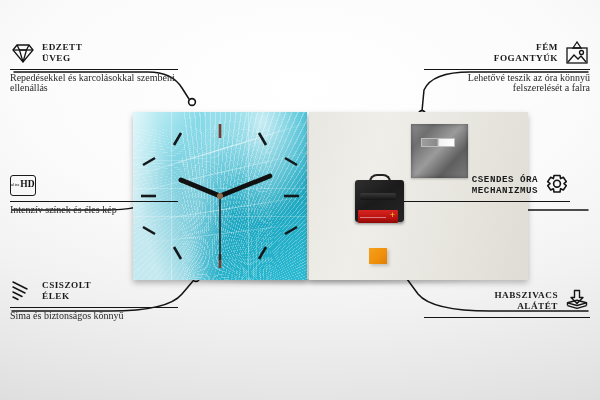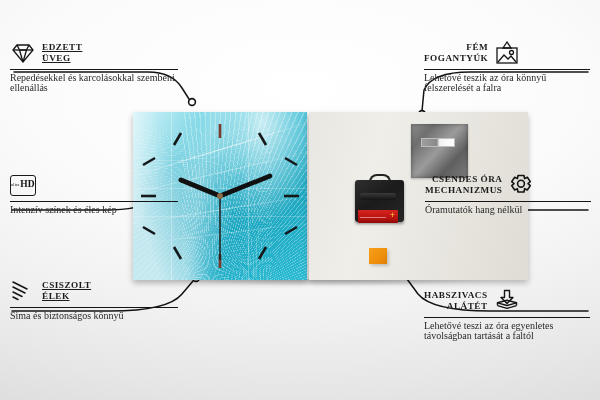--- a/index.html
+++ b/index.html
@@ -201,43 +201,43 @@
   .feature {
     position: absolute;
     width: 168px;
   }
   .feature .head {
     display: flex;
     align-items: center;
     gap: 6px;
   }
   .feature.right .head {
-    justify-content: flex-start;
+    justify-content: flex-end;
   }
   .feature .title {
     font-size: 9.2px;
     letter-spacing: .5px;
     color: #1b1b1b;
     line-height: 11.5px;
     text-transform: uppercase;
     font-weight: 700;
   }
-  .feature.left .title { text-align: left; text-decoration: underline; }
+  .feature.left .title { text-align: left; }
   .feature.right .title { text-align: right; }
   .feature .rule {
     height: 1.6px;
     background: #141414;
     margin: 2.5px 0 3px 0;
   }
   .feature .desc {
     font-size: 10px;
     line-height: 9.4px;
     color: #2a2a2a;
   }
-  .feature.right .desc { text-align: left; }
+  .feature.right .desc { text-align: right; }
 
   .icon-box {
     width: 26px;
     height: 26px;
     flex: 0 0 26px;
     display: flex;
     align-items: center;
     justify-content: center;
   }
 
@@ -255,21 +255,21 @@
     line-height: 1;
   }
   .hd-badge .u { font-size: 4.2px; letter-spacing: .2px; margin-bottom: .5px; }
   .hd-badge .h { font-size: 9.5px; font-weight: 700; letter-spacing: .3px; }
 
   
   #f-glass   { left: 10px;  top: 40px;  }
   #f-print   { left: 10px;  top: 172px; }
   #f-edges   { left: 10px;  top: 278px; }
   #f-handles { left: 424px; top: 40px;  width: 166px; }
-  #f-mech    { left: 425px; top: 172px; width: 166px; }
+  #f-mech    { left: 404px; top: 172px; width: 166px; font-family: Liberation Mono, monospace; }
   #f-foam    { left: 424px; top: 288px; width: 166px; }
 </style>
 </head>
 <body>
 
 <div id="stage">
 
   <svg id="wires" viewBox="0 0 600 400" width="600" height="400">
     <g fill="none" stroke="#141414" stroke-width="1.5" stroke-linecap="round">
 
@@ -441,37 +441,35 @@
           <g fill="none" stroke="#141414" stroke-width="1.6" stroke-linejoin="round">
             <path d="M10 2.5 L16 2.5 L16.6 5.6 L19.3 4.3 L22.3 8.6 L20 10.6
                      L22.3 12.6 L19.3 17 L16.6 15.7 L16 19 L10 19 L9.4 15.7
                      L6.7 17 L3.7 12.6 L6 10.6 L3.7 8.6 L6.7 4.3 L9.4 5.6 Z"></path>
             <circle cx="13" cy="10.7" r="3.4"></circle>
           </g>
         </svg>
       </span>
     </div>
     <div class="rule"></div>
-    <div class="desc">Óramutatók hang nélkül</div>
   </div>
 
   <div class="feature right" id="f-foam">
     <div class="head">
       <span class="title">
         <span>HABSZIVACS</span><br>
         <span>ALÁTÉT</span>
       </span>
       <span class="icon-box">
         <svg width="26" height="24" viewBox="0 0 26 24">
           <g fill="none" stroke="#141414" stroke-width="1.4" stroke-linejoin="round">
             <path d="M10.5 1.5 L15.5 1.5 L15.5 8.5 L19 8.5 L13 14.5 L7 8.5 L10.5 8.5 Z"></path>
             <path d="M13 16.5 L3.5 13.8 L13 11.2 L22.5 13.8 Z"></path>
             <path d="M3.5 16.6 L13 19.4 L22.5 16.6"></path>
             <path d="M3.5 13.8 L3.5 16.6 M22.5 13.8 L22.5 16.6"></path>
           </g>
         </svg>
       </span>
     </div>
     <div class="rule"></div>
-    <div class="desc">Lehetővé teszi az óra egyenletes távolságban tartását a faltól</div>
   </div>
 
 </div>
 
 </body></html>

